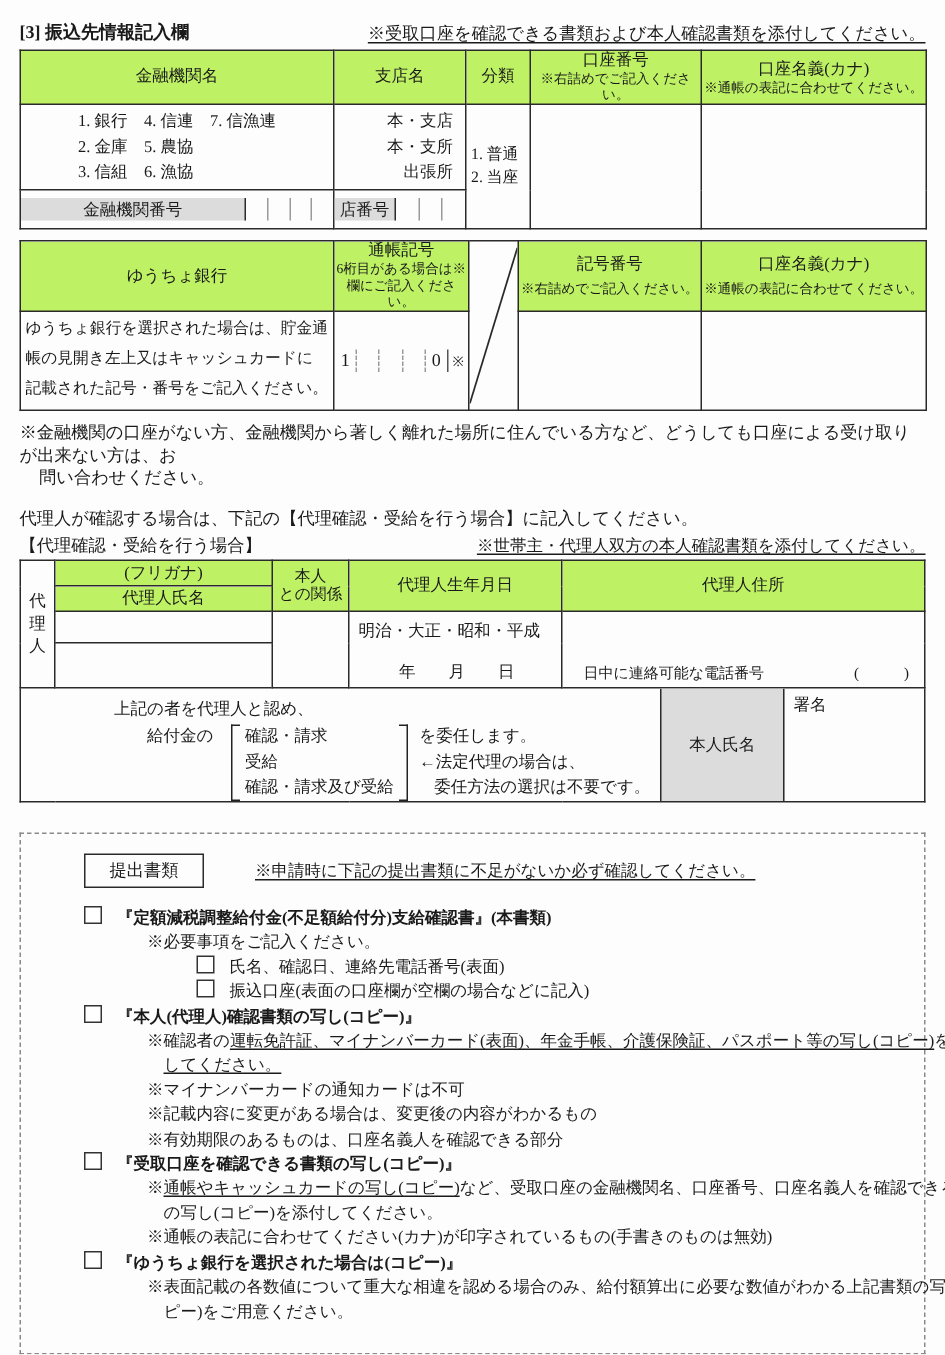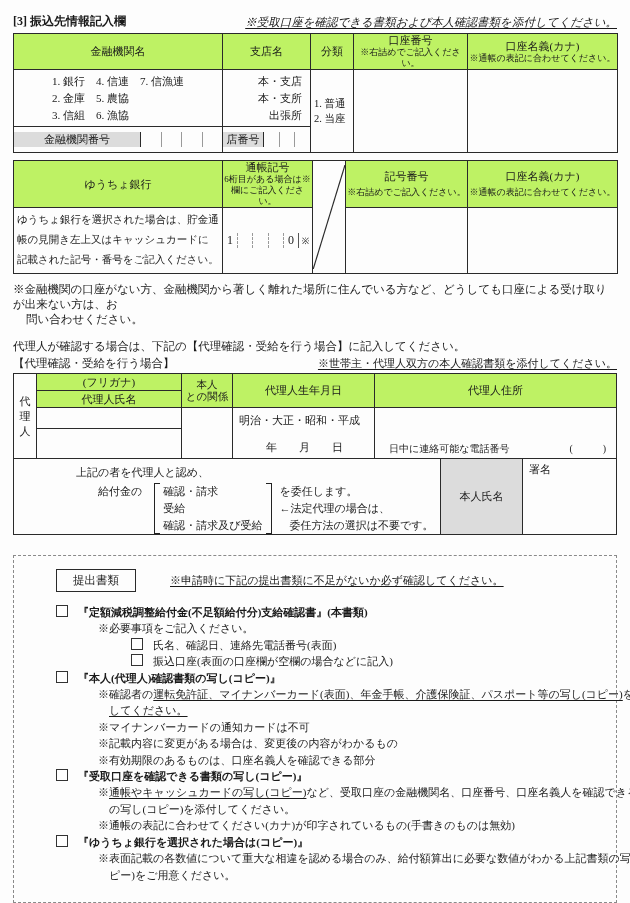--- a/index.html
+++ b/index.html
@@ -11,21 +11,21 @@
     background:#fdfdfd;
     color:#1a1a1a;
     font-family:"Liberation Serif","DejaVu Serif",serif;
     font-size:11px;
     overflow:hidden;
   }
   .content{width:604px;}
   
   .hdr{display:flex;justify-content:space-between;align-items:flex-end;height:18px;}
   .hdr .title{font-weight:bold;font-size:12px;}
-  .hdr .note{font-size:11.5px;text-decoration:underline;text-underline-offset:2px;font-style:italic;}
+  .hdr .note{font-size:11.5px;text-decoration:underline;text-underline-offset:2px;}
   
   table{border-collapse:collapse;table-layout:fixed;width:604px;}
   td{border:1px solid #2a2a2a;padding:0;vertical-align:middle;overflow:hidden;}
   .hd{background:#bef264;text-align:center;}
   .hd .t{font-size:11px;line-height:13px;}
   .hd .s{font-size:9px;line-height:11px;}
   
   .t1{margin-top:3px;}
   .t1 .r1{height:25px;}
   .t1 .r2{height:57px;}
@@ -183,21 +183,21 @@
                 <span class="gc"></span>
                 <span class="gc"></span>
                 <span class="gc"></span>
         </div>
       </td>
       <td rowspan="2"></td>
     </tr>
     <tr class="r3">
       <td>
         <div class="codecell">
-          <div class="lbl" style="width:127px;">金融機関番号</div>
+          <div class="lbl" style="width:150px;">金融機関番号</div>
           <span class="c first"></span>
           <span class="c"></span>
           <span class="c"></span>
           <span class="c"></span>
         </div>
       </td>
       <td>
         <div class="codecell">
           <div class="lbl" style="width:41px;">店番号</div>
           <span class="c first"></span>

